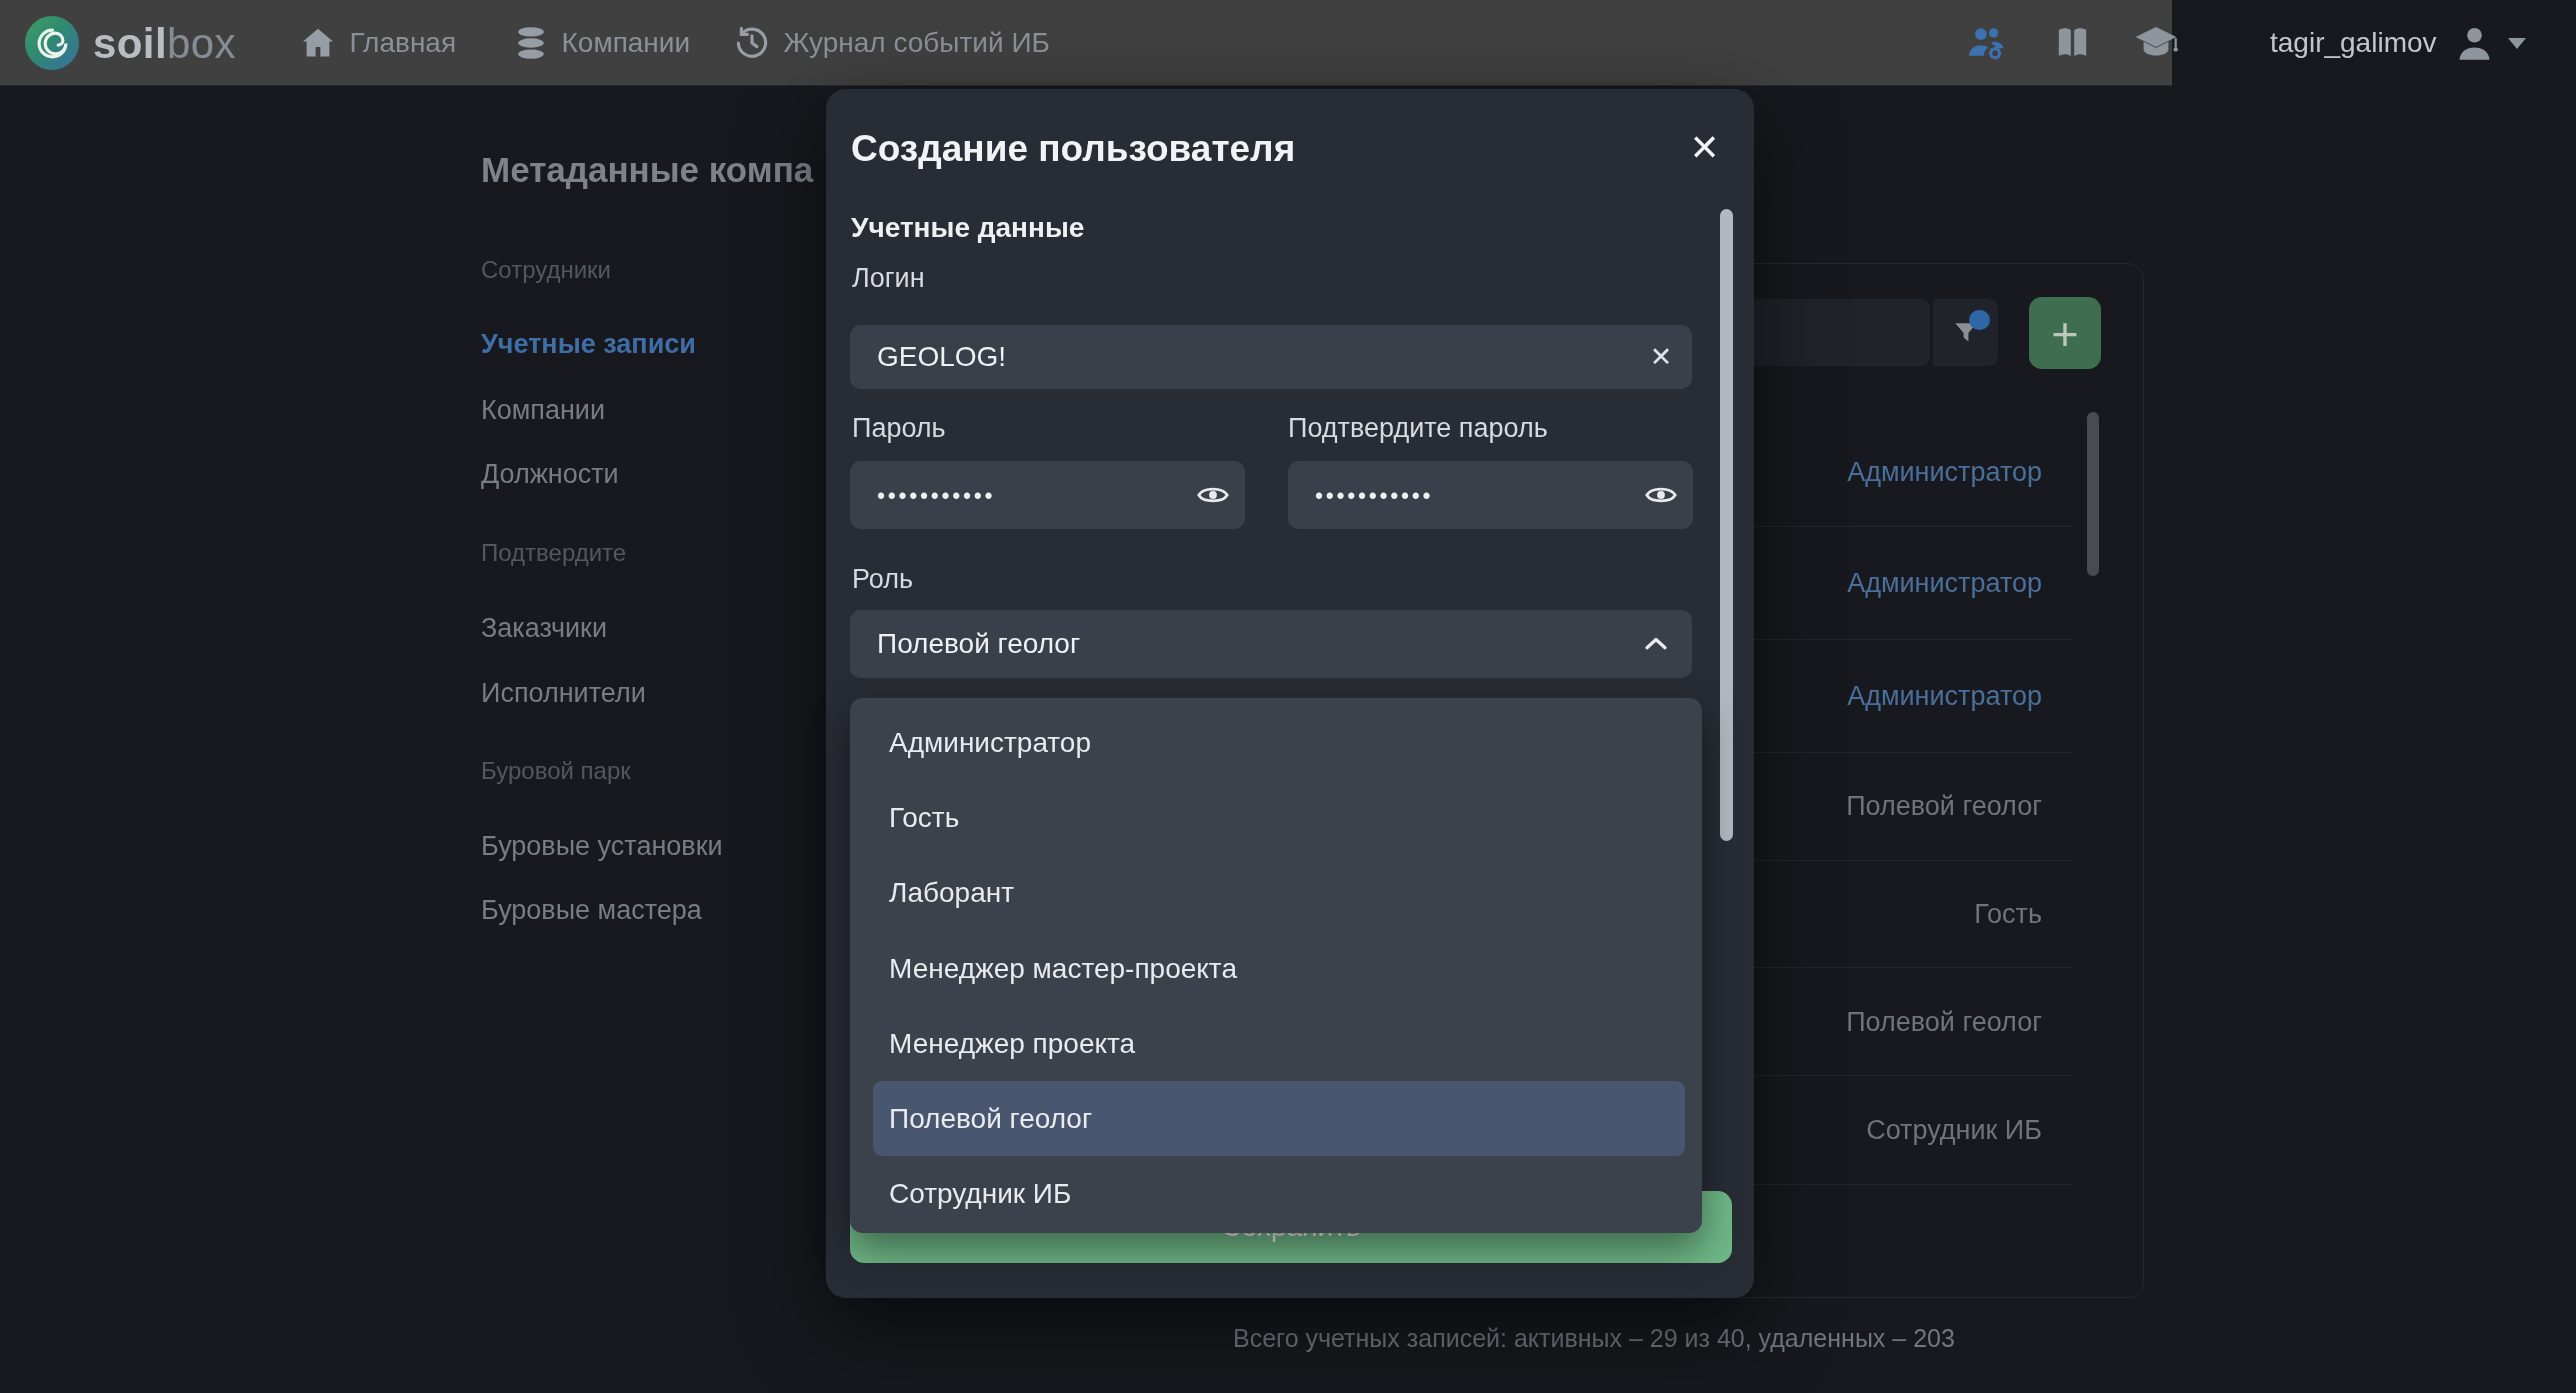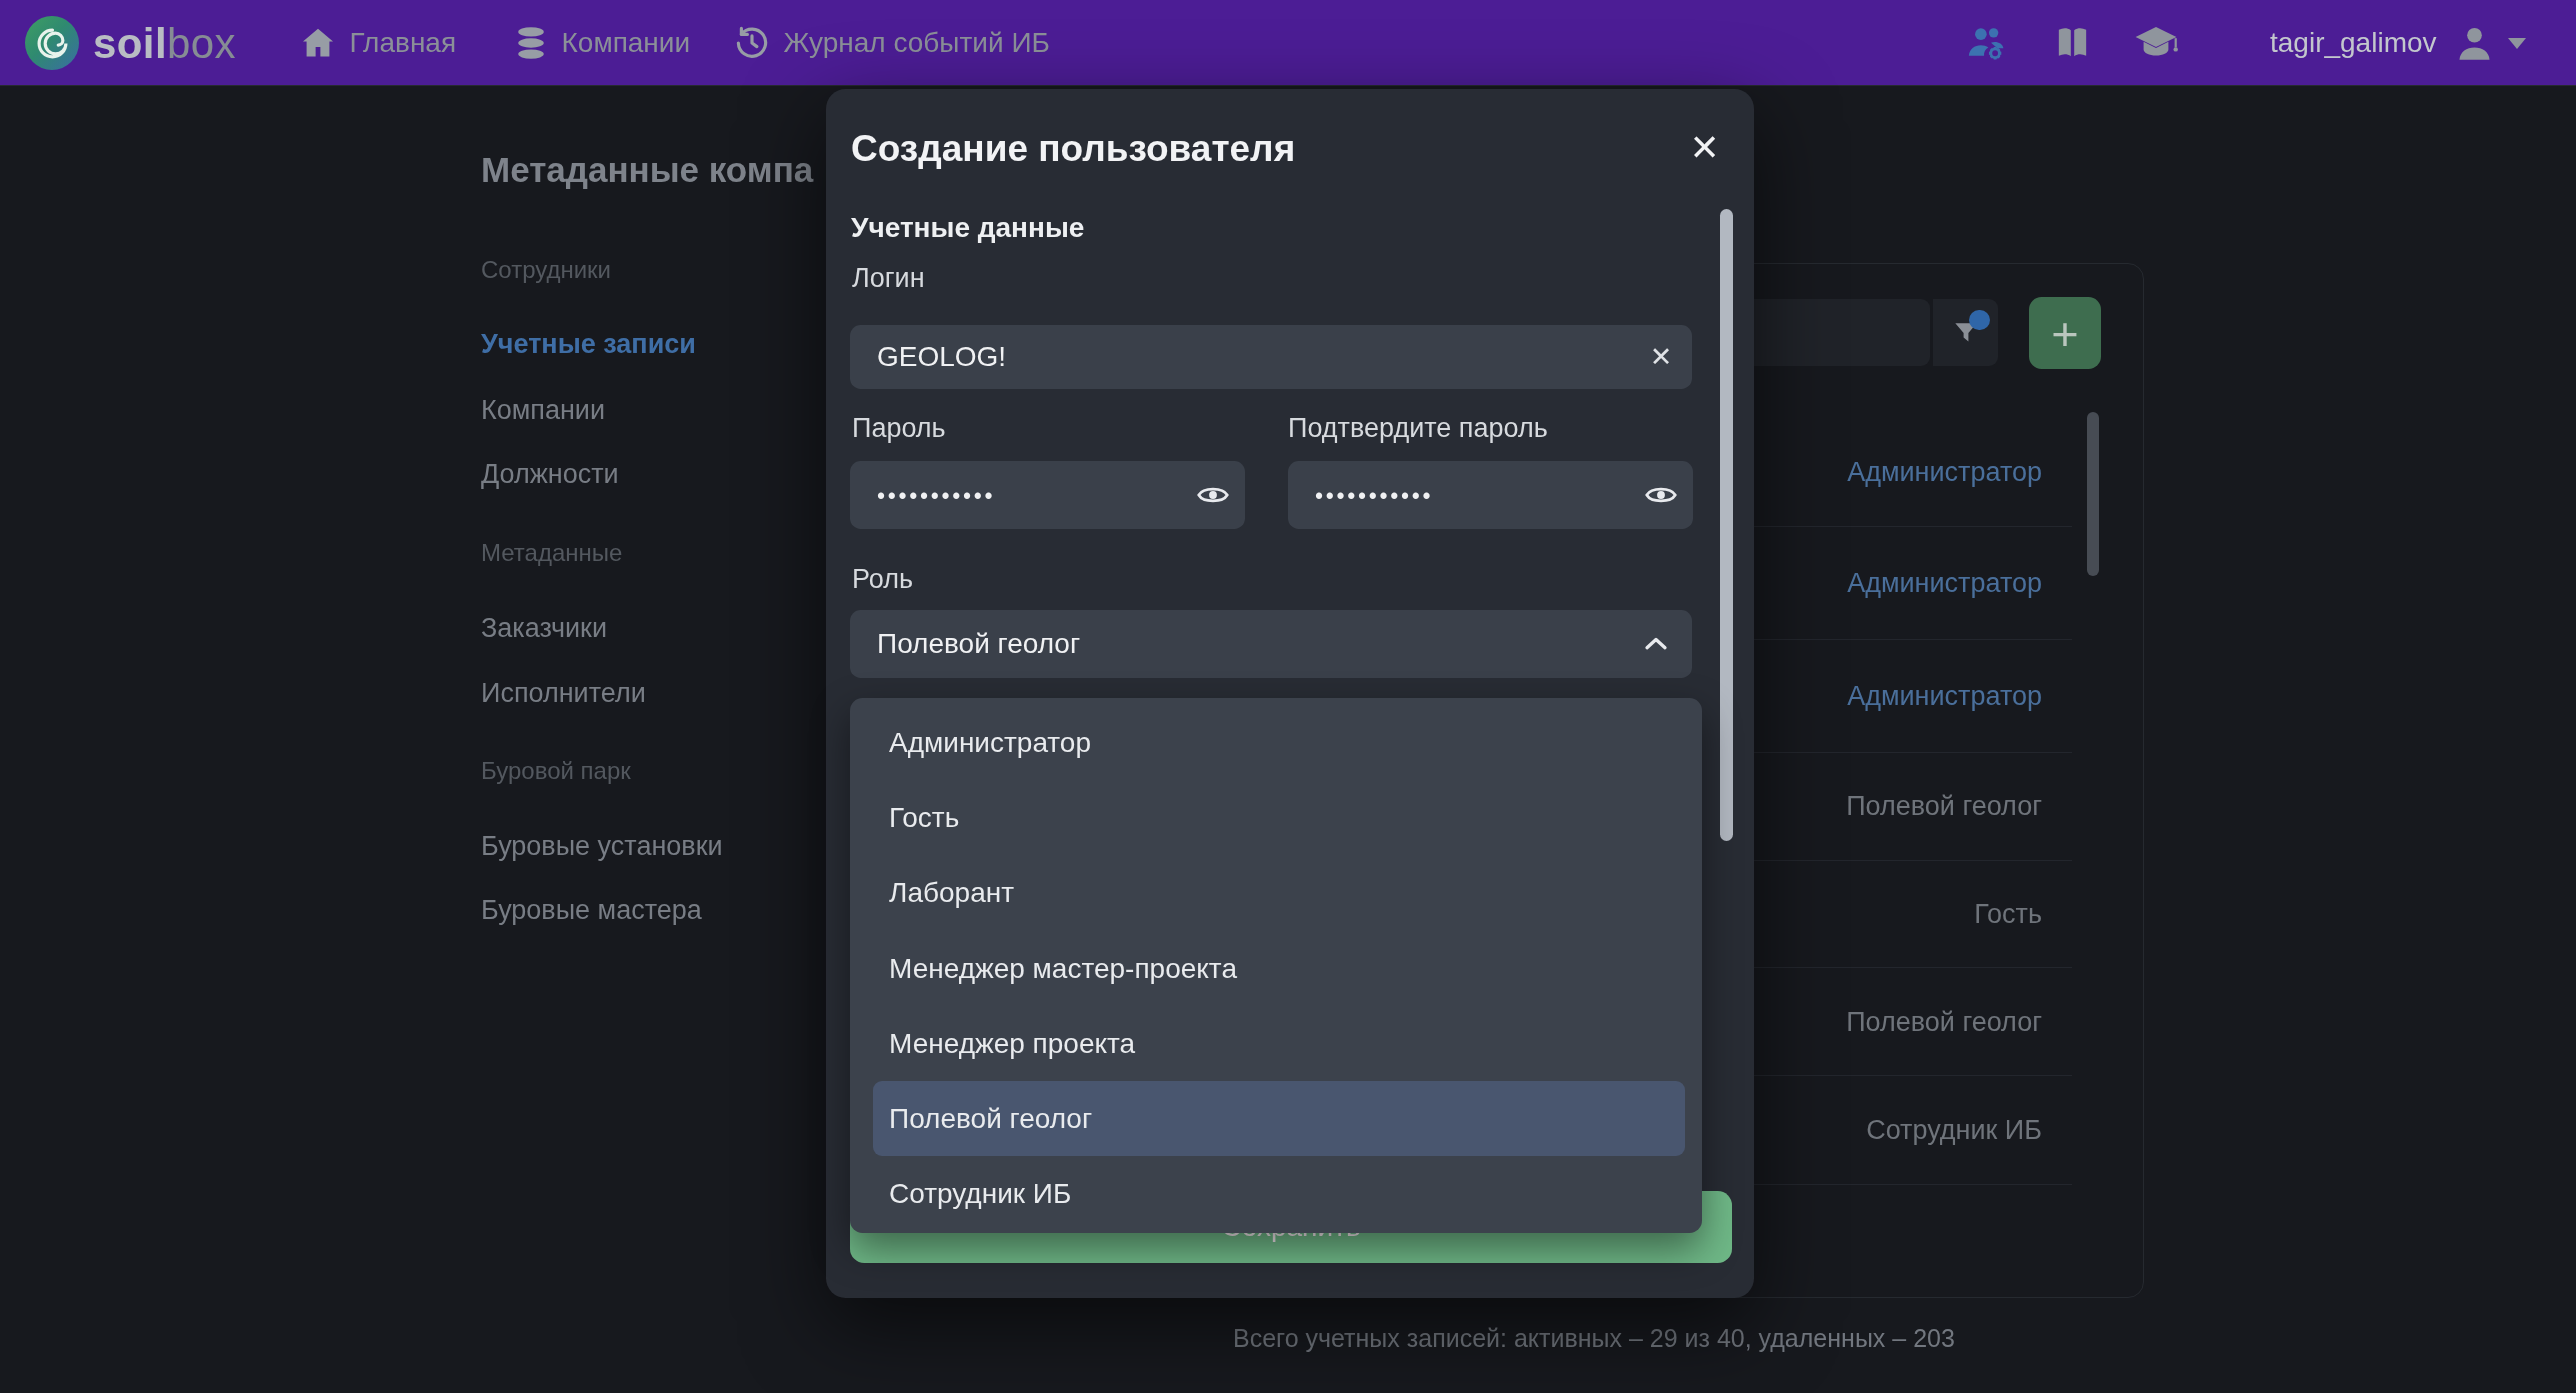--- a/index.html
+++ b/index.html
@@ -6,22 +6,22 @@
   html,body { width:2576px; height:1394px; overflow:hidden; }
   body {
     background:#17191e;
     font-family:"Liberation Sans", sans-serif;
     color:#e8eaed;
     position:relative;
   }
 
   
   #navbar {
-    position:absolute; left:0; top:0; width:2576px; height:86px;
-    background:#4c1d95; border-bottom:1.8px solid #272a31;
+    position:absolute; left:0; top:0; width:2172px; height:86px;
+    background:#404040; border-bottom:1.8px solid #272a31;
   }
   .logo-circle {
     position:absolute; left:25px; top:16px; width:54px; height:54px; border-radius:50%;
     background:linear-gradient(135deg,#3f9e63 0%,#2f8a70 45%,#3a6da4 100%);
     display:flex; align-items:center; justify-content:center;
   }
   .logo-text { position:absolute; left:93px; top:19.7px; font-size:42px; letter-spacing:0.4px; }
   .logo-text b { color:#b9bdc3; font-weight:bold; }
   .logo-text span { color:#868c94; font-weight:normal; }
   .nav-item { position:absolute; top:0; height:86px; display:flex; align-items:center; gap:12.5px;
@@ -200,21 +200,21 @@
   </div>
 </header>
 
 <div id="page-title">Метаданные компа</div>
 
 <div class="side-section" style="top:256px;">Сотрудники</div>
 <div class="side-item active" style="top:316px;">Учетные записи</div>
 <div class="side-item" style="top:382px;">Компании</div>
 <div class="side-item" style="top:446px;">Должности</div>
 
-<div class="side-section" style="top:539px;">Метаданные</div>
+<div class="side-section" style="top:539px;">Подтвердите</div>
 <div class="side-item" style="top:600px;">Заказчики</div>
 <div class="side-item" style="top:665px;">Исполнители</div>
 
 <div class="side-section" style="top:757px;">Буровой парк</div>
 <div class="side-item" style="top:818px;">Буровые установки</div>
 <div class="side-item" style="top:882px;">Буровые мастера</div>
 
 <div id="table-card">
   <div id="search-box"></div>
   <div id="filter-btn">

